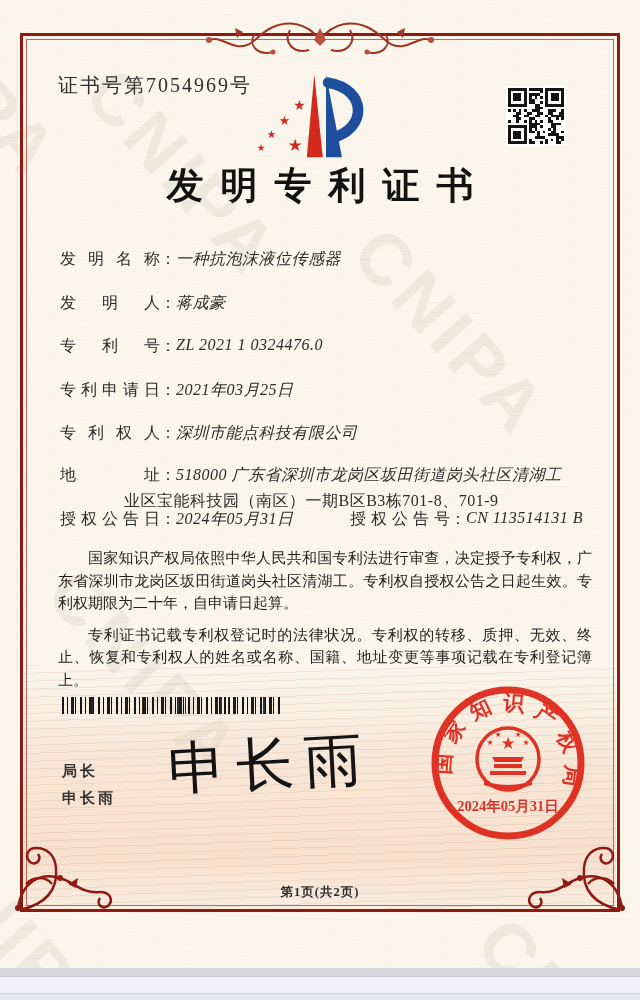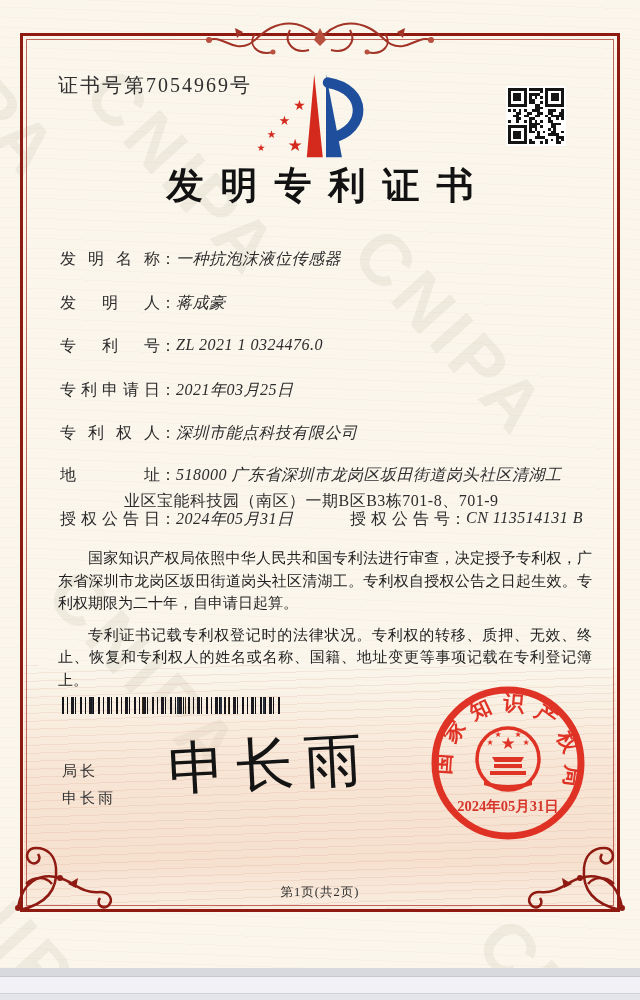--- a/index.html
+++ b/index.html
@@ -53,27 +53,27 @@
 
   .paras{position:absolute;left:58px;right:48px;top:547px;font-size:15px;line-height:22.5px;
          color:#1f1f1f;text-align:justify;}
   .paras p{margin:0 0 9px 0;text-indent:2em;}
 
   .barcode{position:absolute;left:62px;top:697px;width:219px;height:17px;
      background-image:
        repeating-linear-gradient(90deg,#15151a 0 2px,transparent 2px 5px,#101014 5px 6px,transparent 6px 9px,#1a1a20 9px 12px,transparent 12px 13px,#101014 13px 14px,transparent 14px 18px),
        repeating-linear-gradient(90deg,transparent 0 29px,#26303c 29px 31px,transparent 31px 37px,#3b2a18 37px 38px,transparent 38px 43px);}
 
-  .commissioner{position:absolute;left:62px;top:758px;font-size:15px;color:#333;line-height:27px;letter-spacing:3px;}
+  .commissioner{position:absolute;left:62px;top:758px;font-size:15px;color:#333;line-height:27px;letter-spacing:3px;font-weight:bold;}
   .autograph{position:absolute;left:168px;top:726px;font-size:58px;color:#141414;
              letter-spacing:10px;transform:rotate(-3deg);font-weight:400;}
 
   .seal{position:absolute;left:428px;top:683px;width:160px;height:160px;opacity:0.92;}
 
-  .page-info{position:absolute;left:0;right:0;top:884px;text-align:center;font-size:12.5px;color:#2e2e2e;letter-spacing:1px;}
+  .page-info{position:absolute;left:0;right:0;top:884px;text-align:center;font-size:12.5px;color:#2e2e2e;letter-spacing:1px;font-weight:bold;}
 
   .note{position:absolute;left:50%;top:923px;transform:translateX(-50%);
         background:#fff;padding:3px 14px;font-size:15.5px;letter-spacing:2px;color:#222;white-space:nowrap;}
 
   
   .gap1{position:absolute;left:0;top:968px;width:640px;height:8px;background:#d8d9de;}
   .sliver{position:absolute;left:0;top:976px;width:640px;height:18px;background:#f2f2f6;
           border-top:1px solid #c6c7ce;border-bottom:1px solid #d2d3d9;box-sizing:border-box;}
   .gap2{position:absolute;left:0;top:994px;width:640px;height:6px;background:#e4e5ea;}
 </style>

